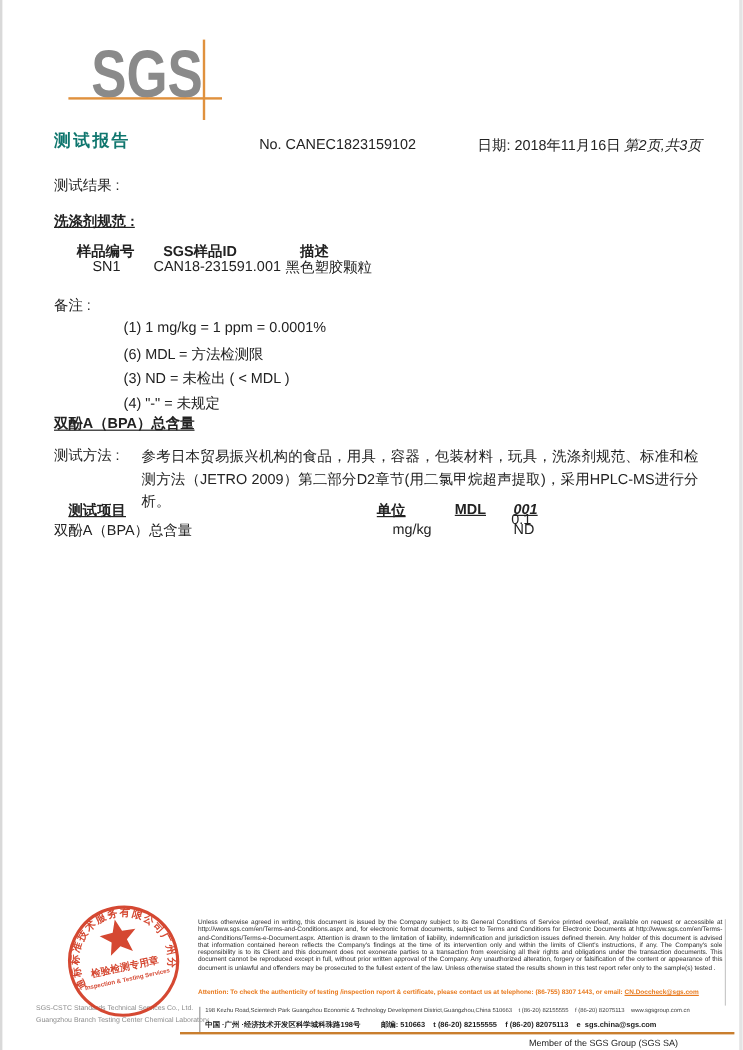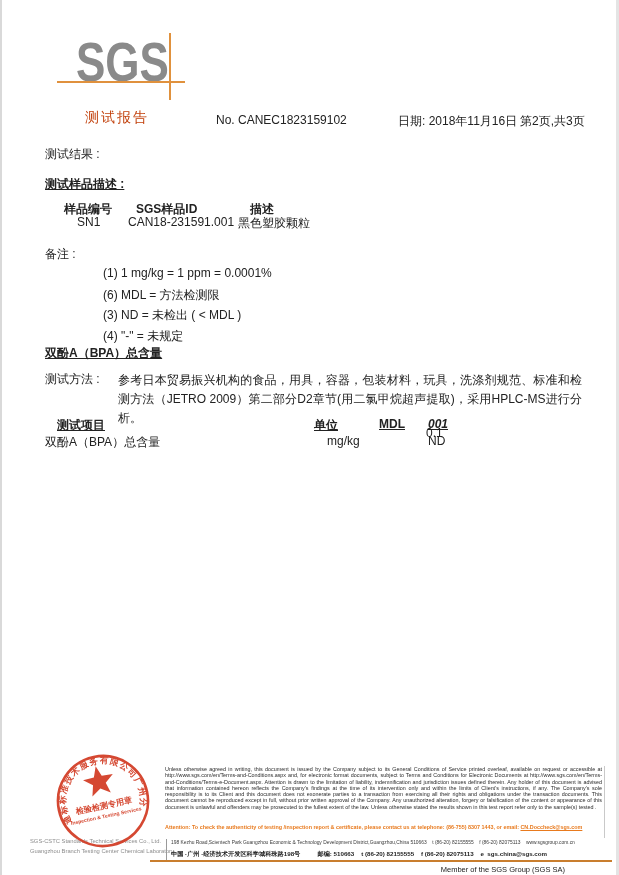--- a/index.html
+++ b/index.html
@@ -10,24 +10,24 @@
   .abs{position:absolute;}
   
   .edge-left{left:0;top:0;width:2px;height:875px;background:#d9d9d9;}
   .edge-right{left:616px;top:0;width:3px;height:875px;background:#e4e4e4;}
   
   .logo-svg{left:74px;top:30px;}
   .logo-text{font-family:"Liberation Sans",sans-serif;font-weight:bold;fill:#8a8a8a;font-size:56px;}
   .logo-hline{left:57px;top:81px;width:128px;height:2px;background:#e0913d;}
   .logo-vline{left:169px;top:33px;width:2px;height:67px;background:#e0913d;}
   
-  .title{left:45px;top:109px;font-size:14px;font-weight:normal;letter-spacing:2px;color:#c2410c;margin-left:40px;}
+  .title{left:45px;top:109px;font-size:14px;font-weight:bold;letter-spacing:2px;color:#0f766e;}
   .report-no{left:216px;top:113px;font-size:10.5px;color:#222;}
   .report-date{left:398px;top:113px;font-size:10.5px;color:#222;}
-  .page-indicator{left:520px;top:113px;font-size:10.5px;color:#222;}
+  .page-indicator{left:520px;top:113px;font-size:10.5px;color:#222;font-style:italic;}
   
   .t{font-size:12px;color:#222;}
   .b{font-weight:bold;}
   .u{text-decoration:underline;}
   .i{font-style:italic;}
   .results-label{left:45px;top:146px;}
   .sample-title{left:45px;top:176px;}
   .h-sample-no{left:64px;top:201px;}
   .h-sample-id{left:136px;top:201px;}
   .h-sample-desc{left:238px;top:201px;margin-left:12px;}
@@ -76,21 +76,21 @@
   </svg>
   <div class="abs logo-hline"></div>
   <div class="abs logo-vline"></div>
 
   <div class="abs title">测试报告</div>
   <div class="abs report-no t">No. CANEC1823159102</div>
   <div class="abs report-date t">日期: 2018年11月16日</div>
   <div class="abs page-indicator t">第2页,共3页</div>
 
   <div class="abs results-label t">测试结果 :</div>
-  <div class="abs sample-title t b u">测试样品描述 :</div>
+  <div class="abs sample-title t b u">洗涤剂规范 :</div>
 
   <div class="abs h-sample-no t b">样品编号</div>
   <div class="abs h-sample-id t b">SGS样品ID</div>
   <div class="abs h-sample-desc t b">描述</div>
   <div class="abs c-sample-no t">SN1</div>
   <div class="abs c-sample-id t">CAN18-231591.001</div>
   <div class="abs c-sample-desc t">黑色塑胶颗粒</div>
 
   <div class="abs notes-label t">备注 :</div>
   <div class="abs note-1 t">(1) 1 mg/kg = 1 ppm = 0.0001%</div>

